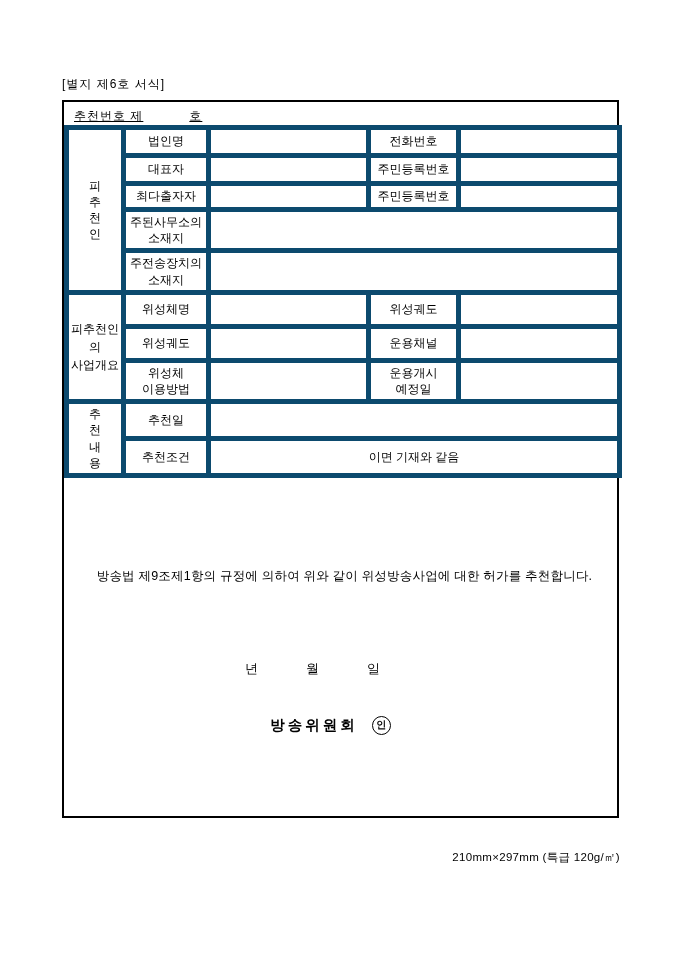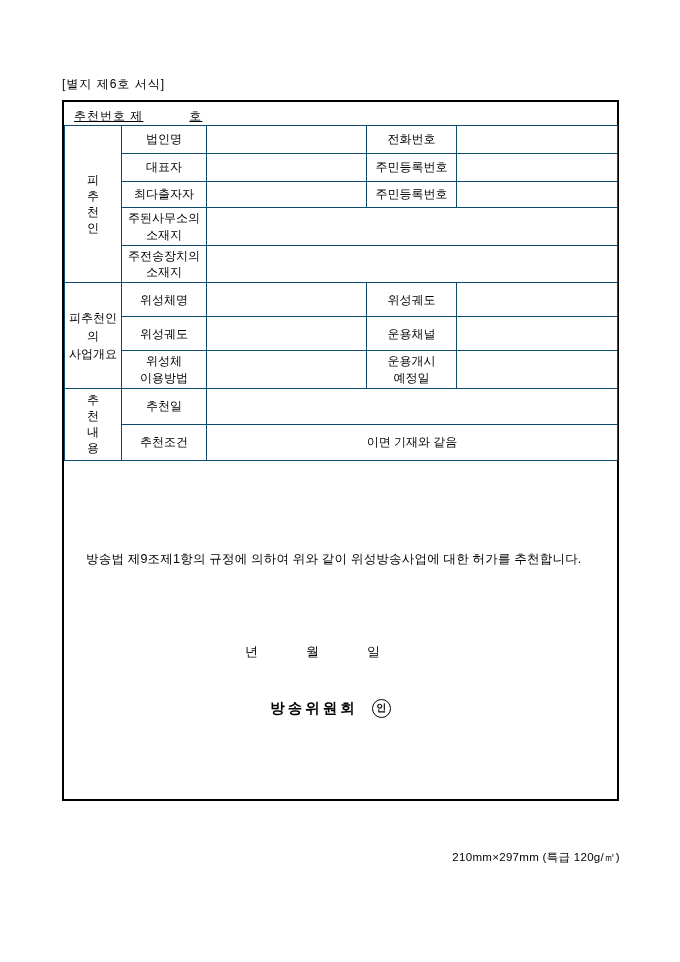--- a/index.html
+++ b/index.html
@@ -50,21 +50,21 @@
     letter-spacing: 6px;
     padding: 5px 0 9px 6px;
     font-family: "Liberation Serif", "DejaVu Serif", serif;
   }
   table.grid {
     border-collapse: collapse;
     width: 100%;
     table-layout: fixed;
   }
   table.grid td {
-    border: 1px solid #0c4a6e;
+    border: 5px solid #0c4a6e;
     font-size: 12px;
     text-align: center;
     vertical-align: middle;
     white-space: pre-line;
     line-height: 1.35;
     padding: 2px 2px;
     overflow: hidden;
   }
   td.sec-label { line-height: 2.1; font-size: 12.5px; }
   td.sec-label.compact { line-height: 1.5; }
@@ -78,21 +78,21 @@
     position: relative;
     height: 338px;
   }
   .statement {
     position: absolute;
     top: 90px;
     left: 0;
     right: 0;
     padding: 0 14px 0 22px;
     font-size: 12.5px;
-    text-align: left;
+    text-align: center;
     letter-spacing: 0.2px;
   }
   .date-line {
     position: absolute;
     top: 182px;
     left: 0;
     right: 56px;
     display: flex;
     justify-content: center;
     gap: 48px;

